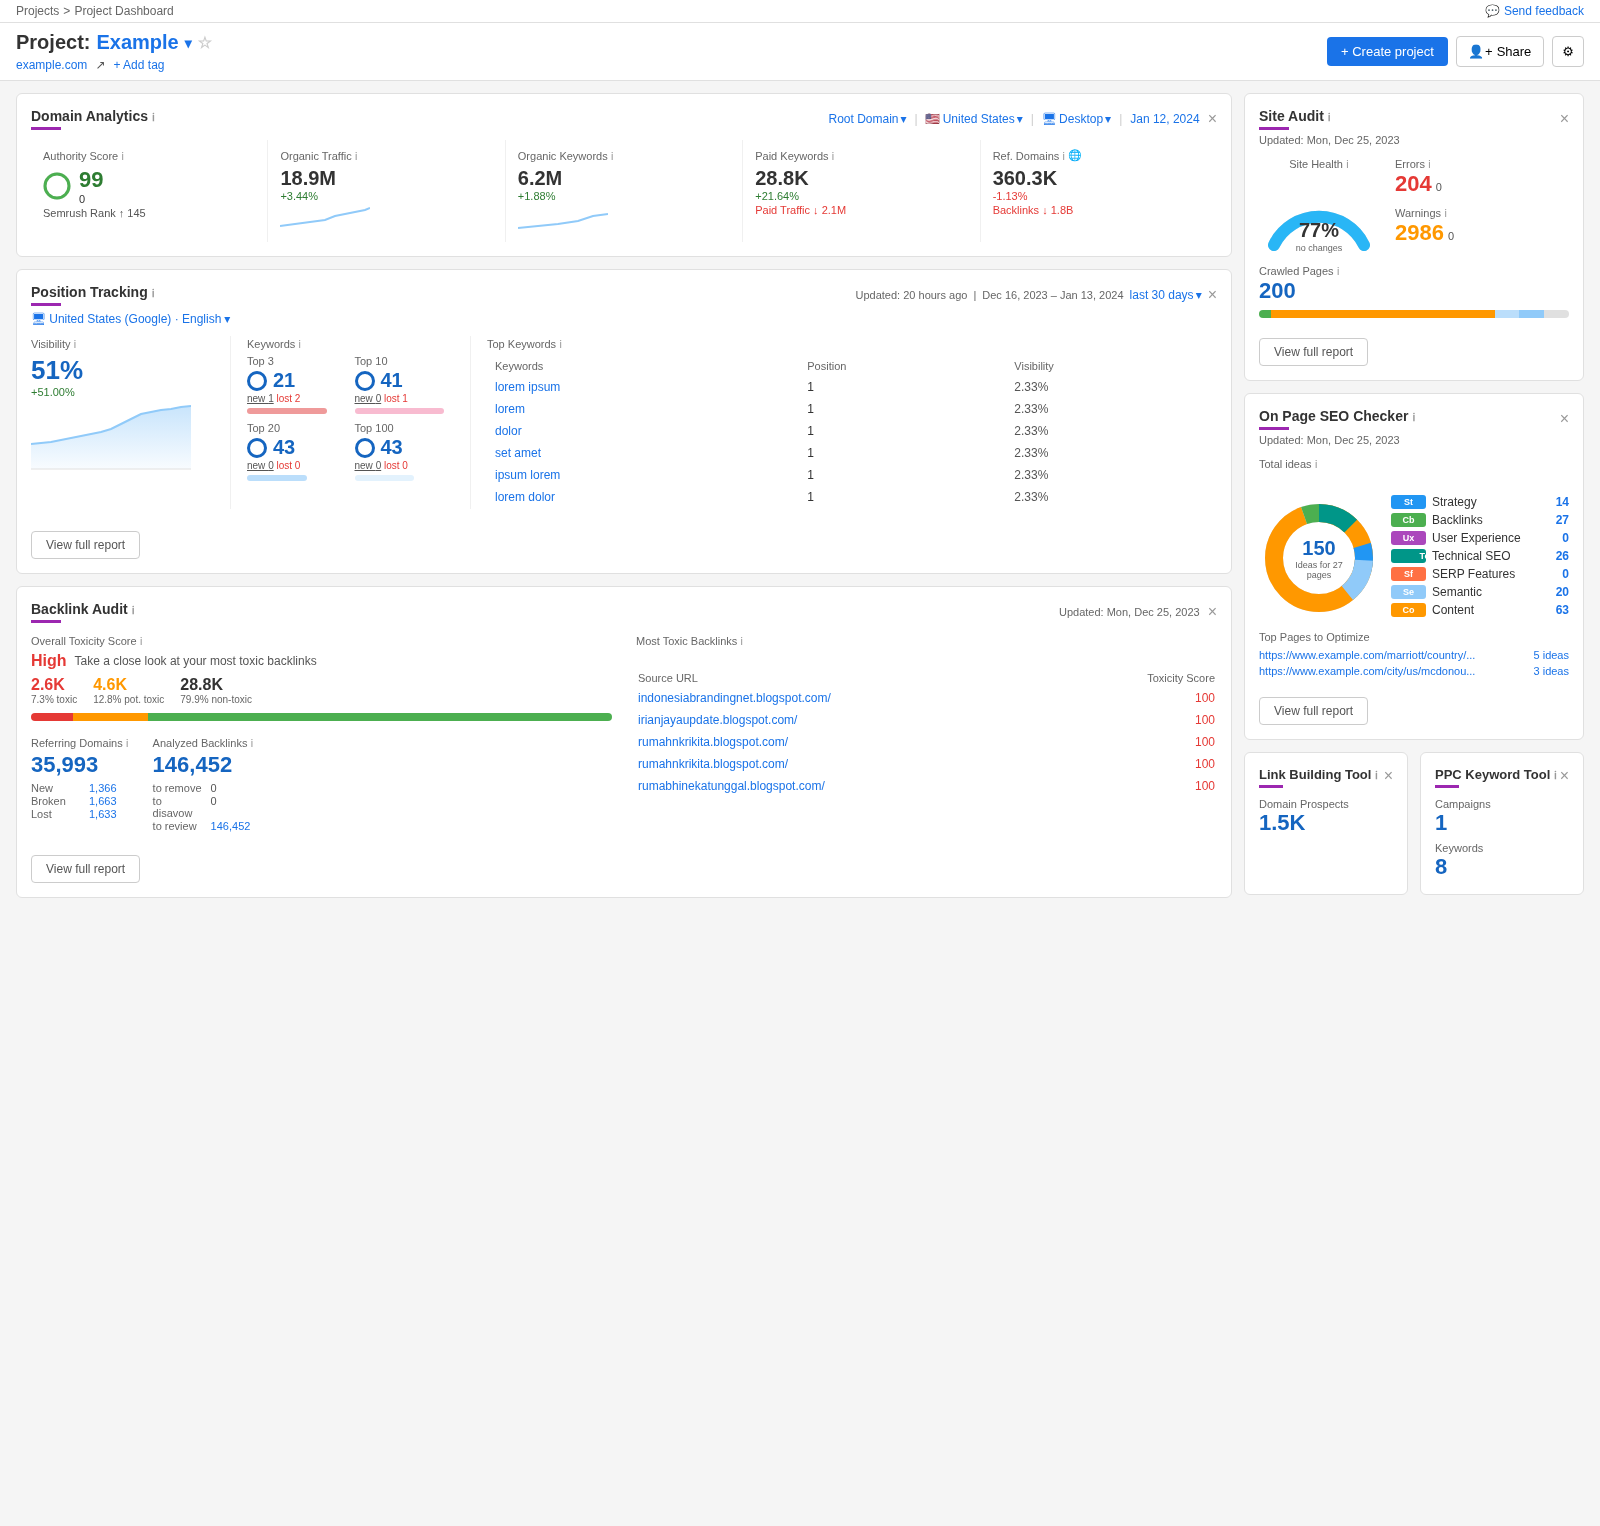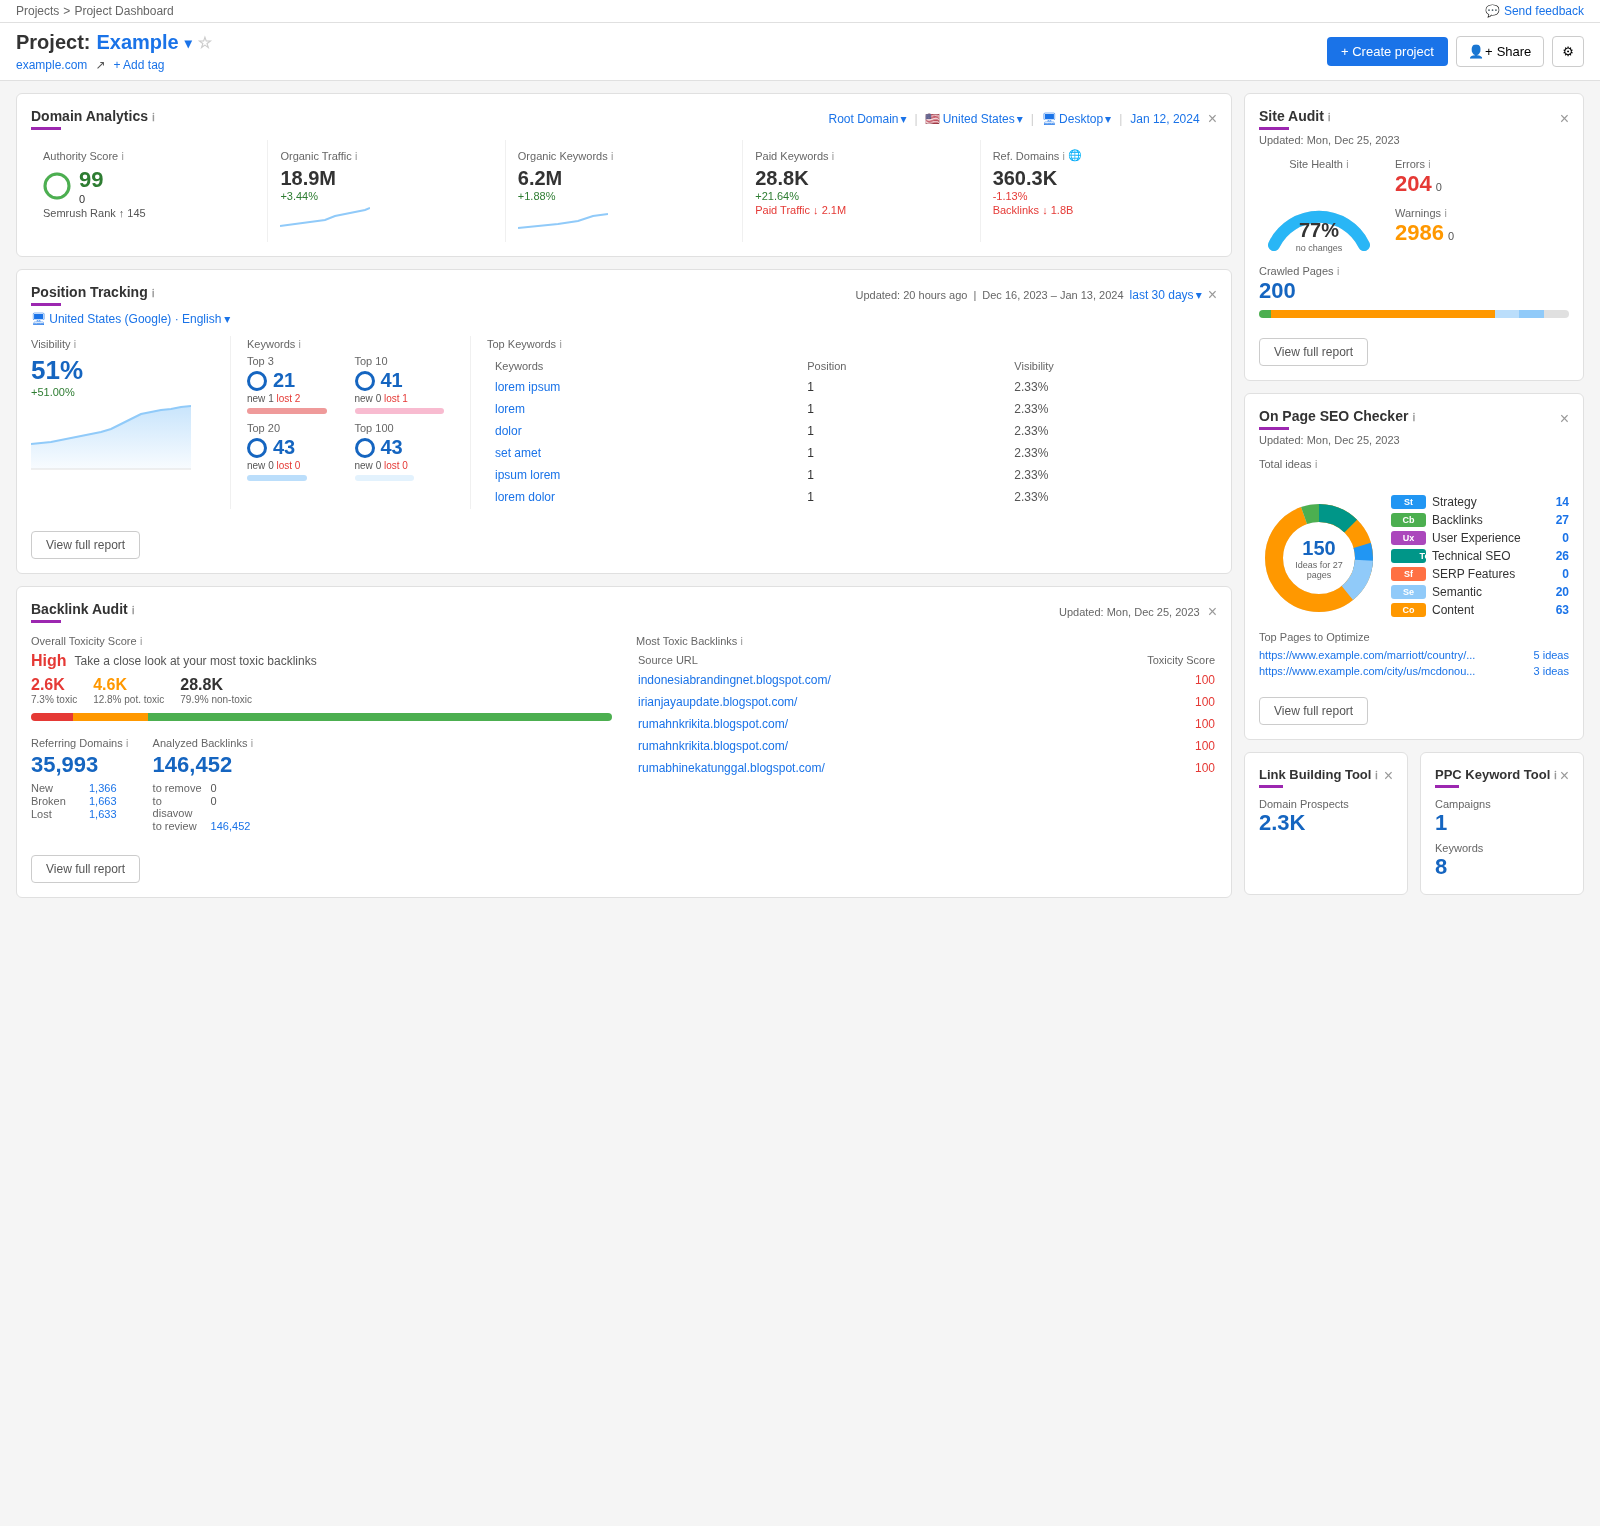--- a/index.html
+++ b/index.html
@@ -60,21 +60,21 @@
     .pt-header { display: flex; align-items: center; justify-content: space-between; margin-bottom: 6px; }
     .pt-subtitle { font-size: 11px; color: #666; display: flex; align-items: center; gap: 6px; }
     .pt-location { font-size: 12px; color: #1a73e8; cursor: pointer; display: flex; align-items: center; gap: 3px; margin-bottom: 10px; }
     .pt-label { font-size: 11px; color: #666; margin-bottom: 4px; }
 
     .kw-grid { display: grid; grid-template-columns: 1fr 1fr; gap: 8px; }
     .kw-item { }
     .kw-label { font-size: 11px; color: #666; margin-bottom: 2px; }
     .kw-val { font-size: 20px; font-weight: bold; color: #1565c0; display: flex; align-items: center; gap: 6px; }
     .kw-sub { font-size: 10px; color: #666; margin-top: 1px; }
-    .kw-sub span.new { color: #555; }
+    .kw-sub span.new { color: #555; text-decoration: underline; }
     .kw-sub span.lost { color: #e53935; }
 
     
     .tk-table { width: 100%; font-size: 12px; }
     .tk-table th { text-align: left; color: #666; font-weight: normal; padding: 3px 6px; font-size: 11px; }
     .tk-table td { padding: 3px 6px; }
     .tk-table td:first-child a { color: #1a73e8; text-decoration: none; }
     .tk-table td:last-child { color: #555; }
 
     
@@ -93,21 +93,21 @@
     .tox-num-sub { font-size: 10px; color: #666; }
     .tox-bar { display: flex; height: 8px; border-radius: 4px; overflow: hidden; margin-top: 8px; }
     .tox-bar-seg { height: 100%; }
     .ba-stat-label { font-size: 11px; color: #666; margin-bottom: 2px; }
     .ba-stat-val { font-size: 22px; font-weight: bold; color: #1565c0; }
     .ba-sub-rows { margin-top: 4px; font-size: 11px; }
     .ba-sub-row { display: flex; gap: 8px; margin-bottom: 1px; }
     .ba-sub-label { color: #666; width: 50px; }
     .ba-sub-val { color: #1a73e8; }
     .ba-sub-val.zero { color: #555; }
-    .mtb-label { font-size: 11px; color: #666; margin-bottom: 2px; display: flex; align-items: center; gap: 3px; }
+    .mtb-label { font-size: 11px; color: #666; margin-bottom: 20px; display: flex; align-items: center; gap: 3px; }
     .mtb-table { width: 100%; font-size: 12px; }
     .mtb-table th { text-align: left; color: #666; font-weight: normal; padding: 2px 0; font-size: 11px; }
     .mtb-table td { padding: 3px 0; }
     .mtb-table td a { color: #1a73e8; text-decoration: none; }
     .mtb-table td:last-child { color: #e53935; text-align: right; }
 
     
     .sa-card { }
     .sa-header { display: flex; align-items: center; justify-content: space-between; margin-bottom: 4px; }
     .sa-title { font-size: 14px; font-weight: bold; display: flex; align-items: center; gap: 4px; }
@@ -775,21 +775,21 @@
           <div>
             <div style="font-size:13px;font-weight:bold;">
               <span>Link Building Tool</span>
               <span class="info-icon">ℹ</span>
             </div>
             <div style="width:24px;height:3px;background:#9c27b0;margin-top:3px;"></div>
           </div>
           <button class="close-btn">×</button>
         </div>
         <div style="font-size:11px;color:#666;margin-top:10px;">Domain Prospects</div>
-        <div style="font-size:22px;font-weight:bold;color:#1565c0;">2.3K</div>
+        <div style="font-size:22px;font-weight:bold;color:#1565c0;">1.5K</div>
       </div>
 
       <div class="card" style="flex:1;">
         <div style="display:flex;justify-content:space-between;align-items:flex-start;">
           <div>
             <div style="font-size:13px;font-weight:bold;">
               <span>PPC Keyword Tool</span>
               <span class="info-icon">ℹ</span>
             </div>
             <div style="width:24px;height:3px;background:#9c27b0;margin-top:3px;"></div>

